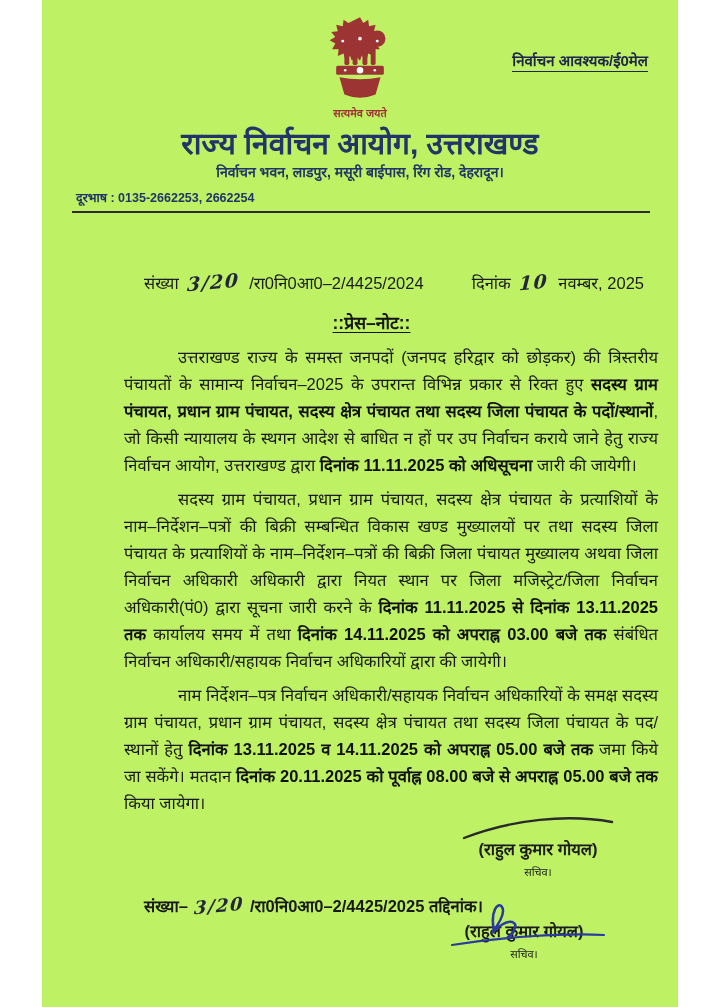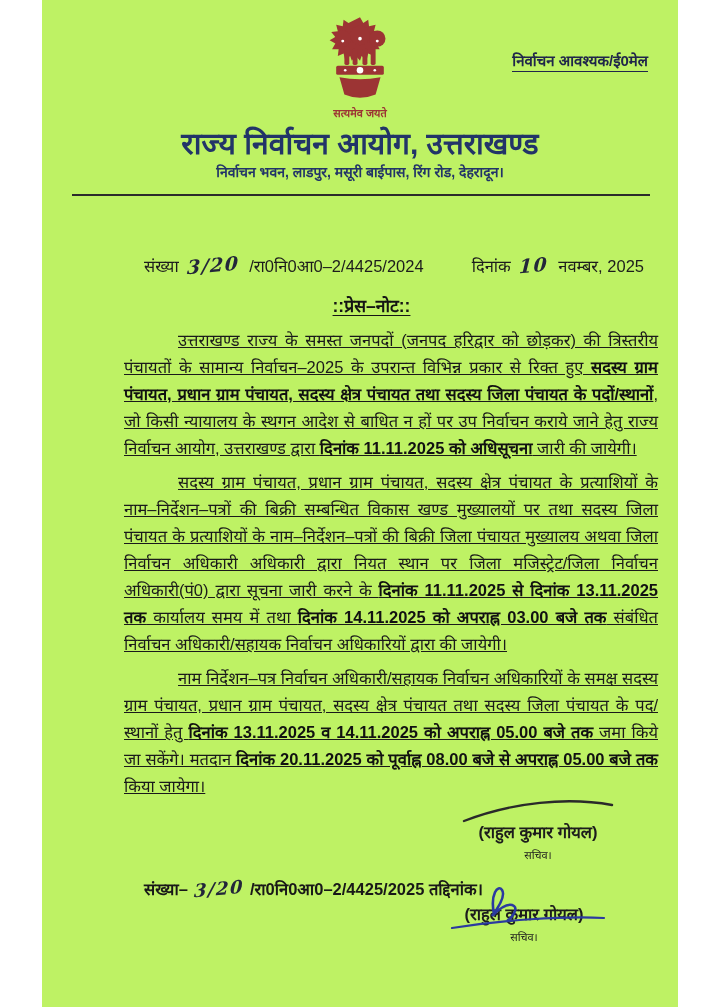--- a/index.html
+++ b/index.html
@@ -46,21 +46,21 @@
   .hand.small{font-size:18px;margin:0 6px 0 6px;}
   
   .press-note{
     text-align:center;margin-top:16px;font-size:17.5px;font-weight:bold;
     text-decoration:underline;text-underline-offset:3px;color:#141414;padding-left:23px;
   }
   
   .content{margin:10px 20px 0 82px;}
   .para{
     margin:7px 0 0;font-size:16.5px;line-height:27px;
-    text-align:justify;text-indent:54px;color:#1a1a1a;text-decoration:underline;
+    text-align:justify;text-indent:54px;color:#1a1a1a;
   }
   .para b{font-weight:bold;color:#111111;}
   
   .sig-block{width:220px;margin:0 30px 0 auto;text-align:center;position:relative;}
   .sig-block .sig-name{font-size:16.5px;line-height:24px;font-weight:bold;}
   .sig-block .sig-desig{font-size:11px;line-height:23px;}
   .sig1{margin-top:-4px;}
   .sig1 .stroke{display:block;margin:0 auto -4px;}
   .sig2{margin-top:2px;margin-right:44px;}
   .sig2 .ink{position:absolute;top:-22px;left:18px;pointer-events:none;}
@@ -107,20 +107,21 @@
           <circle cx="66" cy="33" r="1.8"></circle>
         </g>
       </svg>
       <span class="motto">सत्यमेव जयते</span>
     </span>
 
     <h1 class="org-title">राज्य निर्वाचन आयोग, उत्तराखण्ड</h1>
     <div class="org-address">निर्वाचन भवन, लाडपुर, मसूरी बाईपास, रिंग रोड, देहरादून।</div>
 
     <div class="contact-row">
+      <span class="contact-item phone">दूरभाष : 0135-2662253, 2662254</span>
     </div>
     <div class="rule"></div>
   </div>
 
   <div class="ref-row">
     <span>
       <span>संख्या</span><span class="hand">3/20</span><span>/रा0नि0आ0–2/4425/2024</span>
     </span>
     <span>
       <span>दिनांक</span><span class="hand">10</span><span>नवम्बर, 2025</span>

